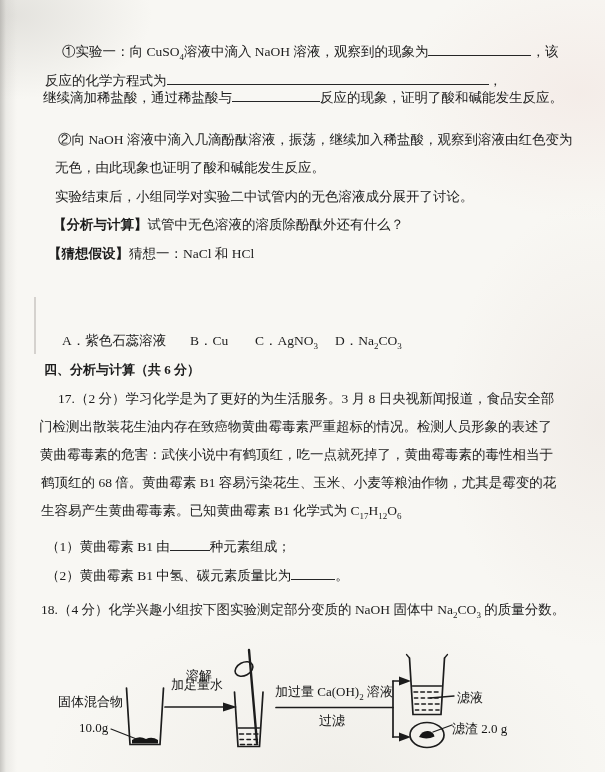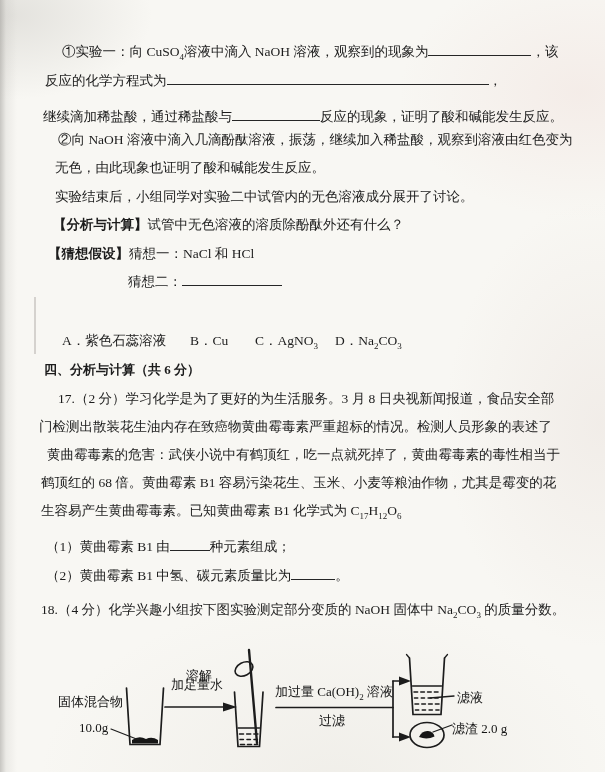--- a/index.html
+++ b/index.html
@@ -33,21 +33,21 @@
   <div class="scanline" style="left:34px;top:297px;width:1.5px;height:57px;opacity:.55;"></div>
 
   <div class="tline" style="left:62px;top:42px;">
     <span>①实验一：向 CuSO</span><sub>4</sub><span>溶液中滴入 NaOH 溶液，观察到的现象为</span><span class="bk" style="width:103px;"></span><span>，该</span>
   </div>
 
   <div class="tline" style="left:45px;top:71px;">
     <span>反应的化学方程式为</span><span class="bk" style="width:322px;"></span><span>，</span>
   </div>
 
-  <div class="tline" style="left:43px;top:107px;">
+  <div class="tline" style="left:43px;top:88px;">
     <span>继续滴加稀盐酸，通过稀盐酸与</span><span class="bk" style="width:88px;"></span><span>反应的现象，证明了酸和碱能发生反应。</span>
   </div>
 
   <div class="tline" style="left:58px;top:130px;">
     <span>②向 NaOH 溶液中滴入几滴酚酞溶液，振荡，继续加入稀盐酸，观察到溶液由红色变为</span>
   </div>
 
   <div class="tline" style="left:55px;top:158px;">
     <span>无色，由此现象也证明了酸和碱能发生反应。</span>
   </div>
@@ -57,39 +57,36 @@
   </div>
 
   <div class="tline" style="left:53px;top:215px;">
     <span class="hdr">【分析与计算】</span><span>试管中无色溶液的溶质除酚酞外还有什么？</span>
   </div>
 
   <div class="tline" style="left:48px;top:244px;">
     <span class="hdr">【猜想假设】</span><span>猜想一：NaCl 和 HCl</span>
   </div>
 
-  <div class="tline" style="left:128px;top:272px;">
-    <span>猜想二：</span><span class="bk" style="width:100px;"></span>
-  </div>
 
 
   <div class="tline" style="left:0;top:331px;width:605px;">
     <span class="opt" style="left:62px;"><span>A．紫色石蕊溶液</span></span>
     <span class="opt" style="left:190px;"><span>B．Cu</span></span>
     <span class="opt" style="left:255px;"><span>C．AgNO</span><sub>3</sub></span>
     <span class="opt" style="left:335px;"><span>D．Na</span><sub>2</sub><span>CO</span><sub>3</sub></span>
   </div>
 
   <div class="tline bold" style="left:44px;top:360px;font-size:13px;">
     <span>四、分析与计算（共 6 分）</span>
   </div>
 
   <div class="tline" style="left:58px;top:389px;"><span>17.（2 分）学习化学是为了更好的为生活服务。3 月 8 日央视新闻报道，食品安全部</span></div>
   <div class="tline" style="left:39px;top:417px;"><span>门检测出散装花生油内存在致癌物黄曲霉毒素严重超标的情况。检测人员形象的表述了</span></div>
-  <div class="tline" style="left:40px;top:445px;margin-left:7px;"><span>黄曲霉毒素的危害：武侠小说中有鹤顶红，吃一点就死掉了，黄曲霉毒素的毒性相当于</span></div>
+  <div class="tline" style="left:40px;top:445px;"><span>黄曲霉毒素的危害：武侠小说中有鹤顶红，吃一点就死掉了，黄曲霉毒素的毒性相当于</span></div>
   <div class="tline" style="left:41px;top:473px;"><span>鹤顶红的 68 倍。黄曲霉素 B1 容易污染花生、玉米、小麦等粮油作物，尤其是霉变的花</span></div>
   <div class="tline" style="left:41px;top:501px;">
     <span>生容易产生黄曲霉毒素。已知黄曲霉素 B1 化学式为 C</span><sub>17</sub><span>H</span><sub>12</sub><span>O</span><sub>6</sub>
   </div>
   <div class="tline" style="left:46px;top:537px;">
     <span>（1）黄曲霉素 B1 由</span><span class="bk" style="width:40px;"></span><span>种元素组成；</span>
   </div>
   <div class="tline" style="left:46px;top:566px;">
     <span>（2）黄曲霉素 B1 中氢、碳元素质量比为</span><span class="bk" style="width:44px;"></span><span>。</span>
   </div>

